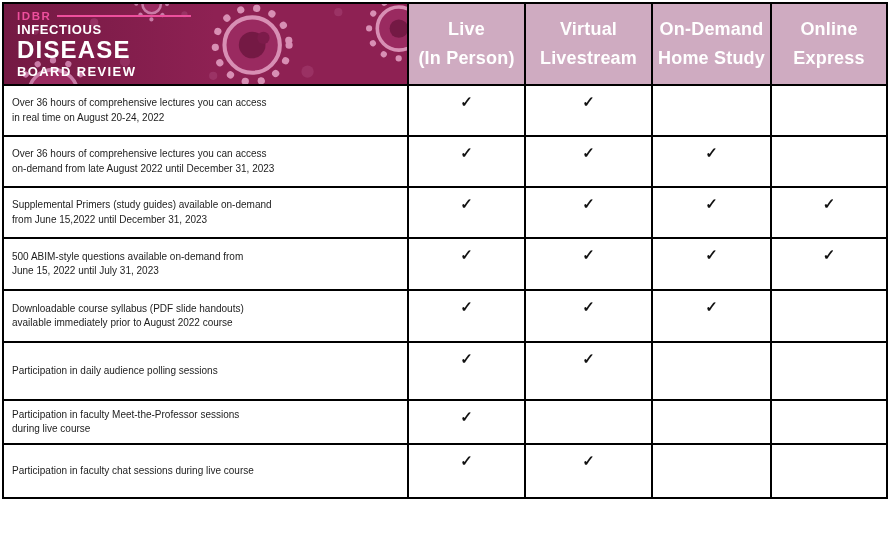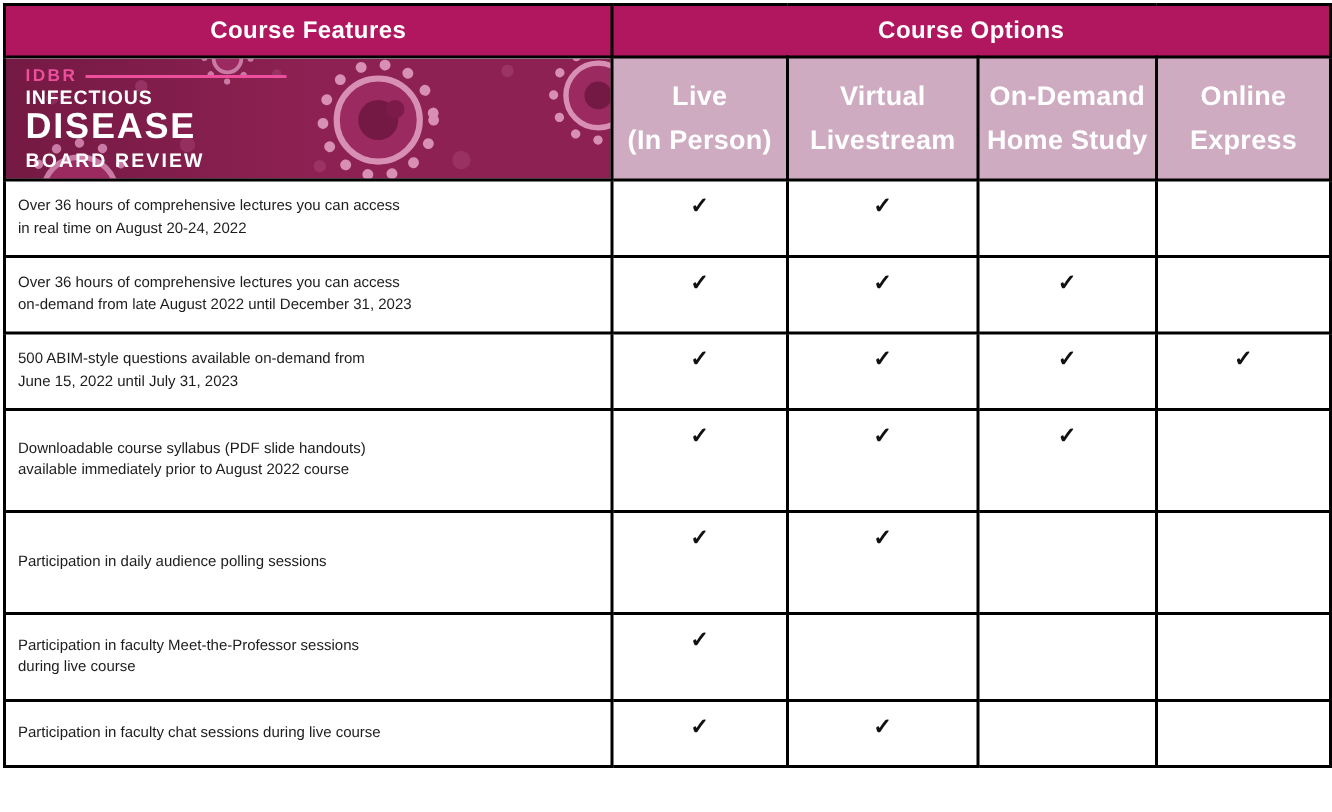--- a/index.html
+++ b/index.html
@@ -31,42 +31,38 @@
 
   tbody td.feature {
     font-size:10px; color:#1c1c1c; padding:4px 8px 4px 8px;
     vertical-align:middle; line-height:1.45; background:#fff;
   }
   tbody td.check {
     text-align:center; vertical-align:top; padding-top:7px;
     font-size:15px; font-weight:bold; color:#111; background:#fff;
   }
   tbody tr { height:51px; }
-  tbody tr:nth-child(4), tbody tr:nth-child(5) { height:68px; }
+  tbody tr:nth-child(4), tbody tr:nth-child(5) { height:52px; }
   tbody tr:nth-child(6) { height:58px; }
   tbody tr:nth-child(7) { height:44px; }
   tbody tr:nth-child(8) { height:54px; }
 </style>
 </head>
 <body>
 
 <div class="page">
 <table class="compare">
   <colgroup>
     <col style="width:405px">
         <col style="width:117px">
         <col style="width:127px">
         <col style="width:119px">
         <col style="width:116px">
   </colgroup>
   <thead>
-    <tr class="top-header">
-      <th>Course Features</th>
-      <th colspan="4">Course Options</th>
-    </tr>
     <tr class="col-header">
       <td class="banner-cell">
         <svg class="banner-svg" viewBox="0 0 401 78" preserveAspectRatio="xMidYMid slice" aria-hidden="true">
           <defs>
             <linearGradient id="gradL" x1="0" y1="0" x2="1" y2="0">
               <stop offset="0" stop-color="#6f1840" stop-opacity="0.85"></stop>
               <stop offset="1" stop-color="#6f1840" stop-opacity="0"></stop>
             </linearGradient>
           </defs>
           <rect x="0" y="0" width="401" height="78" fill="#8e2153"></rect>
@@ -139,20 +135,30 @@
         <div>Over 36 hours of comprehensive lectures you can access</div>
         <div>on-demand from late August 2022 until December 31, 2023</div>
       </td>
       <td class="check">✓</td>
       <td class="check">✓</td>
       <td class="check">✓</td>
       <td class="check"></td>
     </tr>
     <tr>
       <td class="feature">
+        <div>Supplemental Primers (study guides) available on-demand</div>
+        <div>from June 15,2022 until December 31, 2023</div>
+      </td>
+      <td class="check">✓</td>
+      <td class="check">✓</td>
+      <td class="check">✓</td>
+      <td class="check">✓</td>
+    </tr>
+    <tr>
+      <td class="feature">
         <div>500 ABIM-style questions available on-demand from</div>
         <div>June 15, 2022 until July 31, 2023</div>
       </td>
       <td class="check">✓</td>
       <td class="check">✓</td>
       <td class="check">✓</td>
       <td class="check">✓</td>
     </tr>
     <tr>
       <td class="feature">

